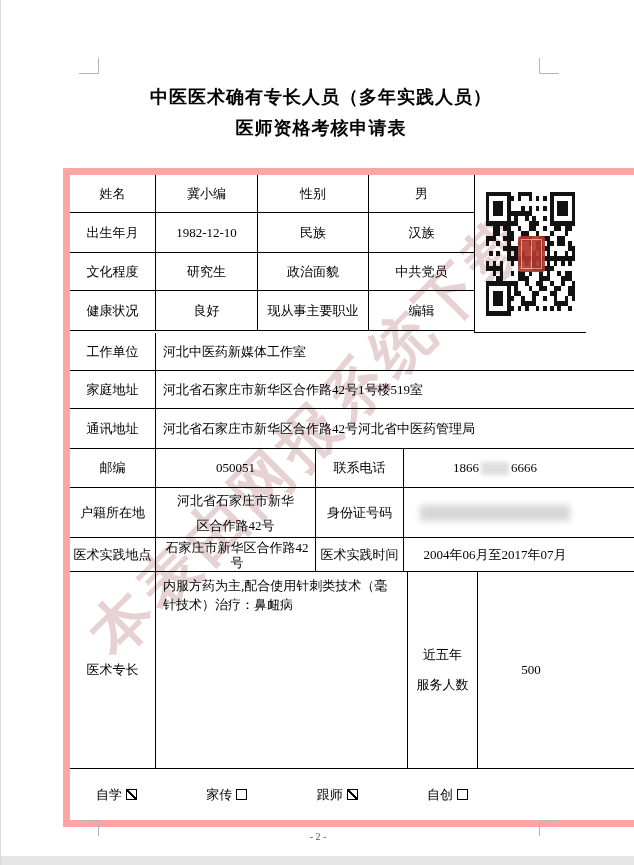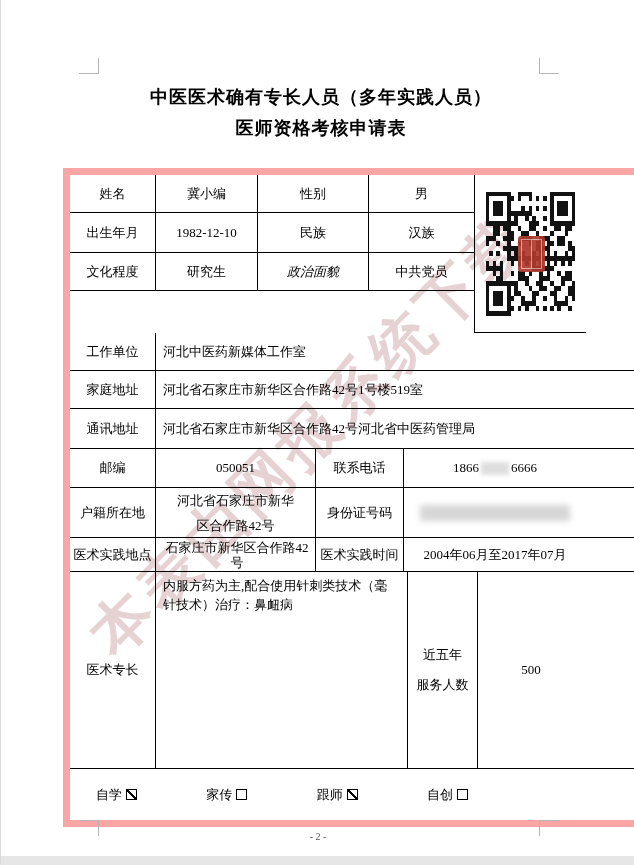--- a/index.html
+++ b/index.html
@@ -91,22 +91,28 @@
         </div>
         <div class="row" style="height:40px;">
           <div class="cell" style="width:86px;">出生年月</div>
           <div class="cell" style="width:102px;">1982-12-10</div>
           <div class="cell" style="width:111px;">民族</div>
           <div class="cell endc" style="width:105px;">汉族</div>
         </div>
         <div class="row" style="height:38px;">
           <div class="cell" style="width:86px;">文化程度</div>
           <div class="cell" style="width:102px;">研究生</div>
-          <div class="cell" style="width:111px;font-style:italic;">政治面貌</div>
+          <div class="cell" style="width:111px;">政治面貌</div>
           <div class="cell endc" style="width:105px;">中共党员</div>
+        </div>
+        <div class="row" style="height:40px;">
+          <div class="cell" style="width:86px;">健康状况</div>
+          <div class="cell" style="width:102px;">良好</div>
+          <div class="cell" style="width:111px;">现从事主要职业</div>
+          <div class="cell endc" style="width:105px;">编辑</div>
         </div>
       </div>
       <div class="qrcell" style="border-left:1px solid #000;">
         <div class="qrbox">
           <div id="qr-grid">
               <i class="b"></i>
               <i class="b"></i>
               <i class="b"></i>
               <i class="b"></i>
               <i class="b"></i>

